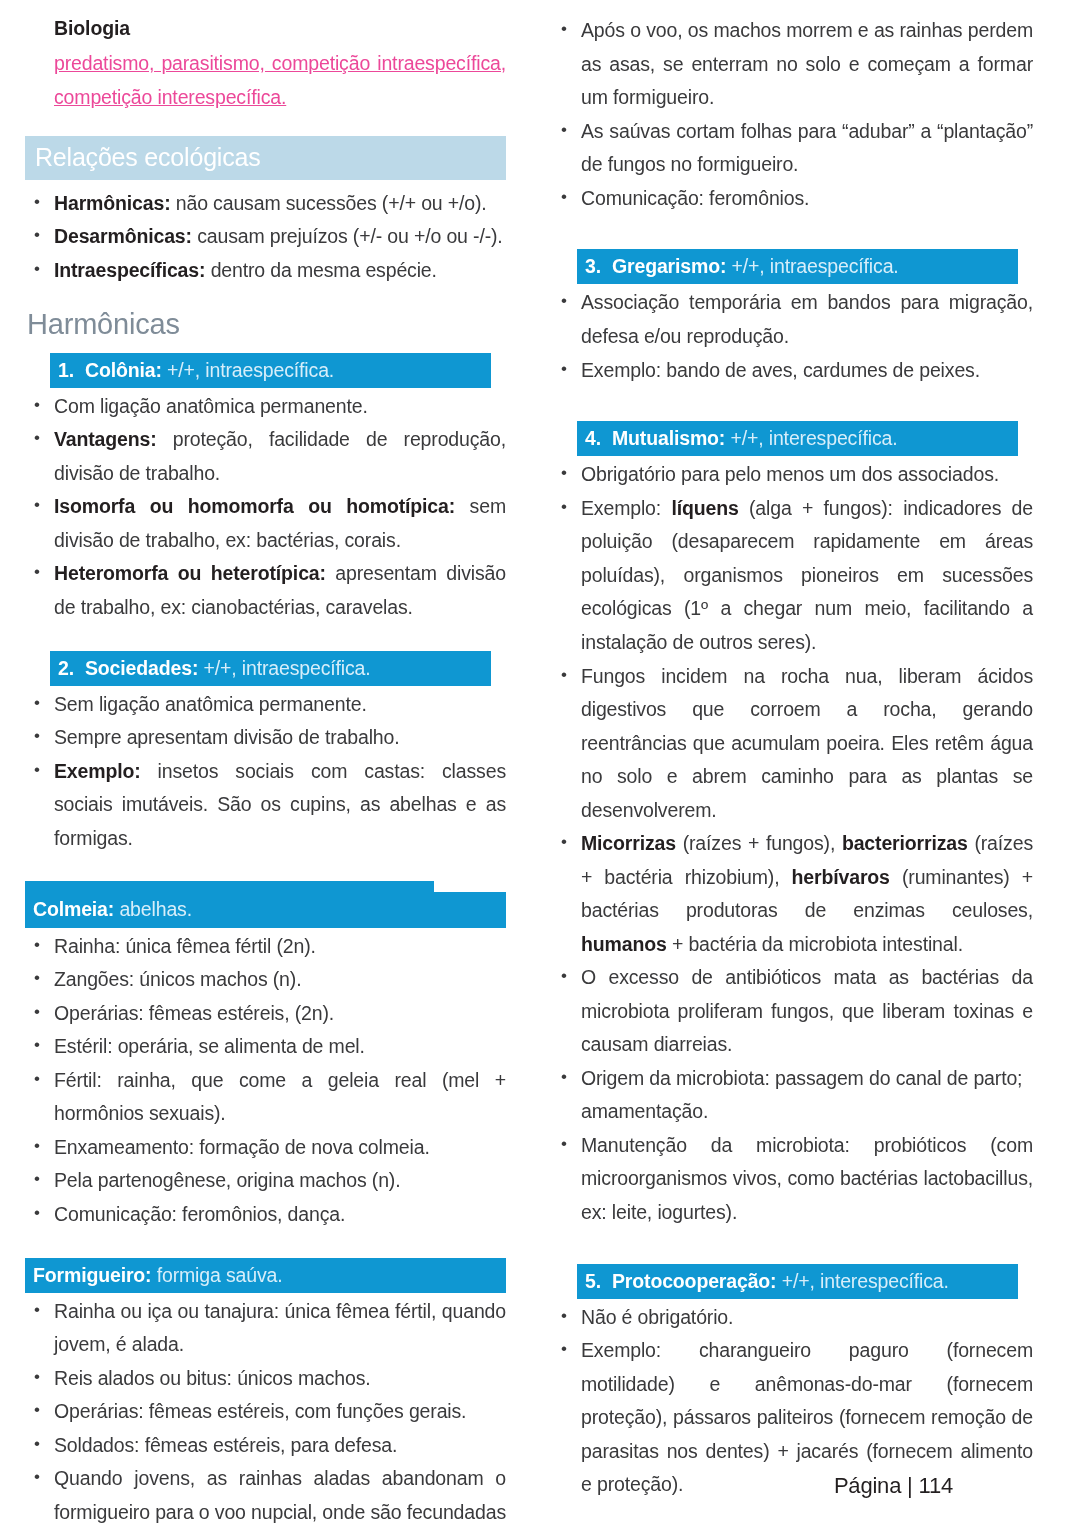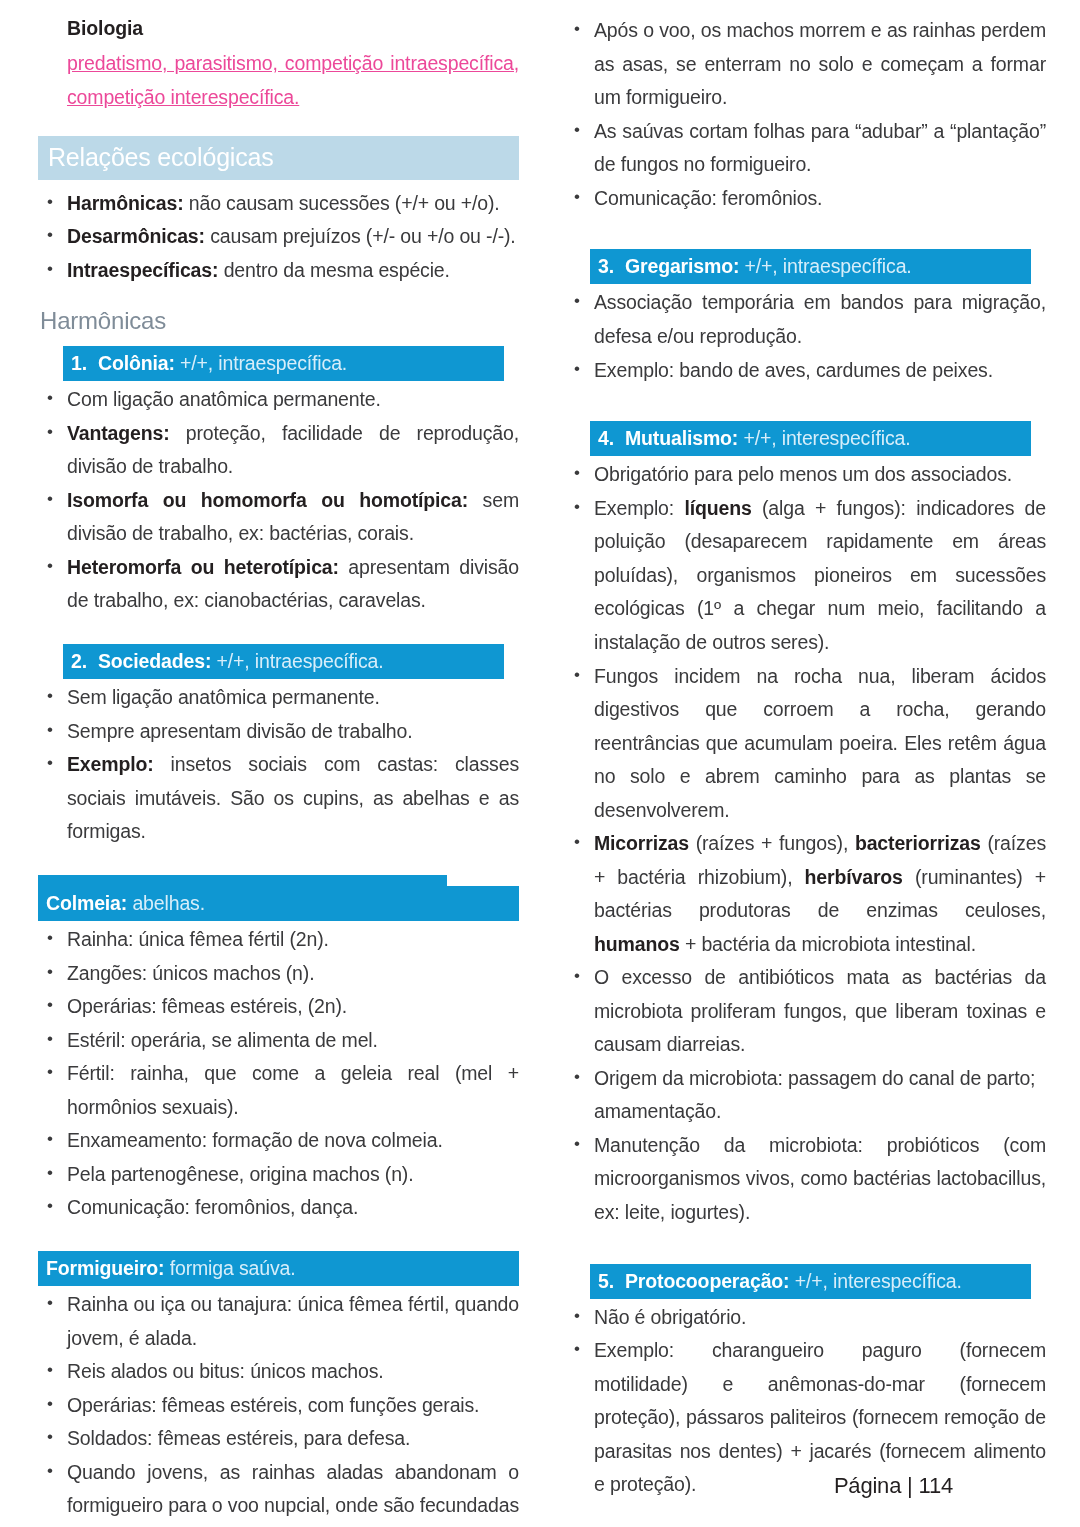--- a/index.html
+++ b/index.html
@@ -13,21 +13,21 @@
     font-family: "Liberation Sans", sans-serif;
     color: #231f20;
     position: relative;
     overflow: hidden;
   }
   .page {
     position: relative;
     width: 997px;
     height: 1527px;
     box-sizing: border-box;
-    padding: 14px 38px 0 38px;
+    padding: 14px 38px 0 25px;
   }
   .columns {
     display: flex;
     gap: 46px;
     align-items: flex-start;
   }
   .col {
     width: 481px;
     flex: 0 0 481px;
   }
@@ -44,21 +44,21 @@
   p.para {
     margin: 4px 0 0 29px;
     font-size: 19.5px;
     line-height: 1.72;
     text-align: justify;
     color: #ec4899;
     letter-spacing: -0.15px;
     text-decoration: underline;
   }
   .sub-head {
-    font-size: 24px;
+    font-size: 29px;
     color: #7f8c98;
     margin: 18px 0 8px 2px;
     line-height: 1.35;
     letter-spacing: -0.2px;
     font-weight: normal;
   }
 
   
   .banner-light {
     background: #bcd9e8;

